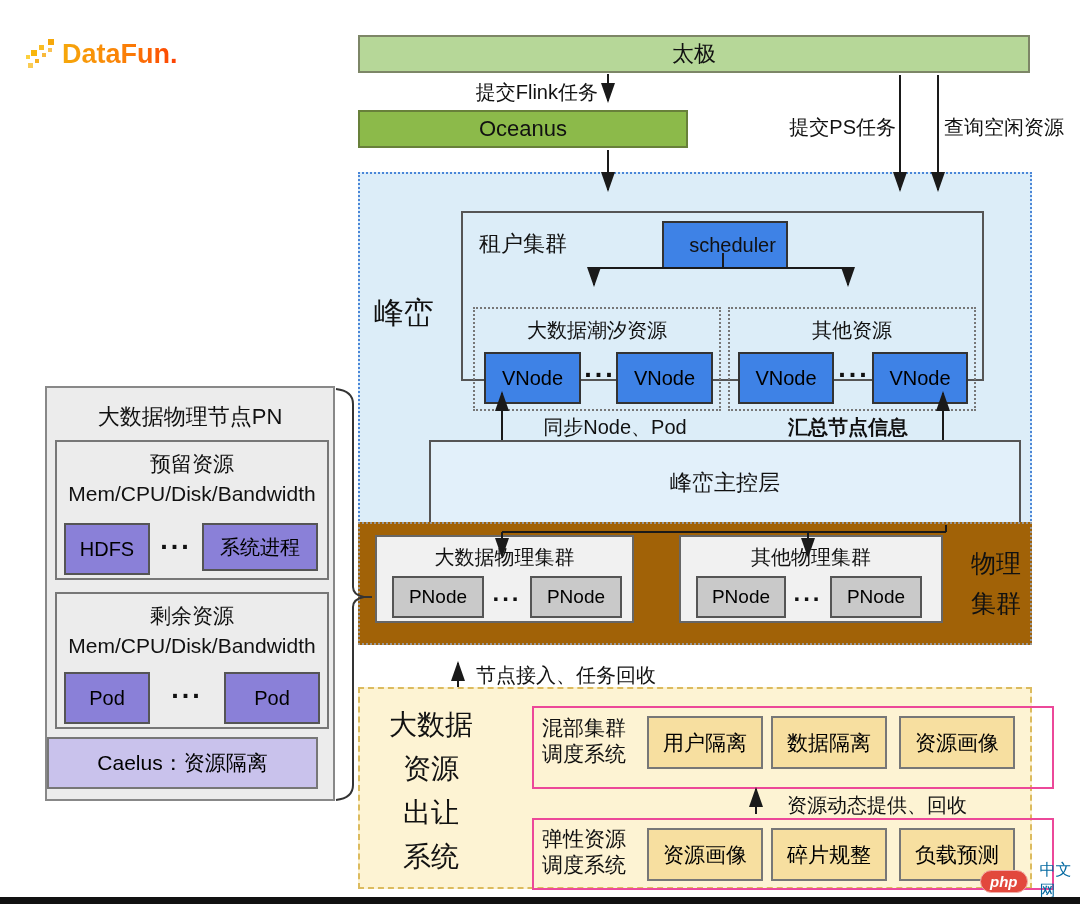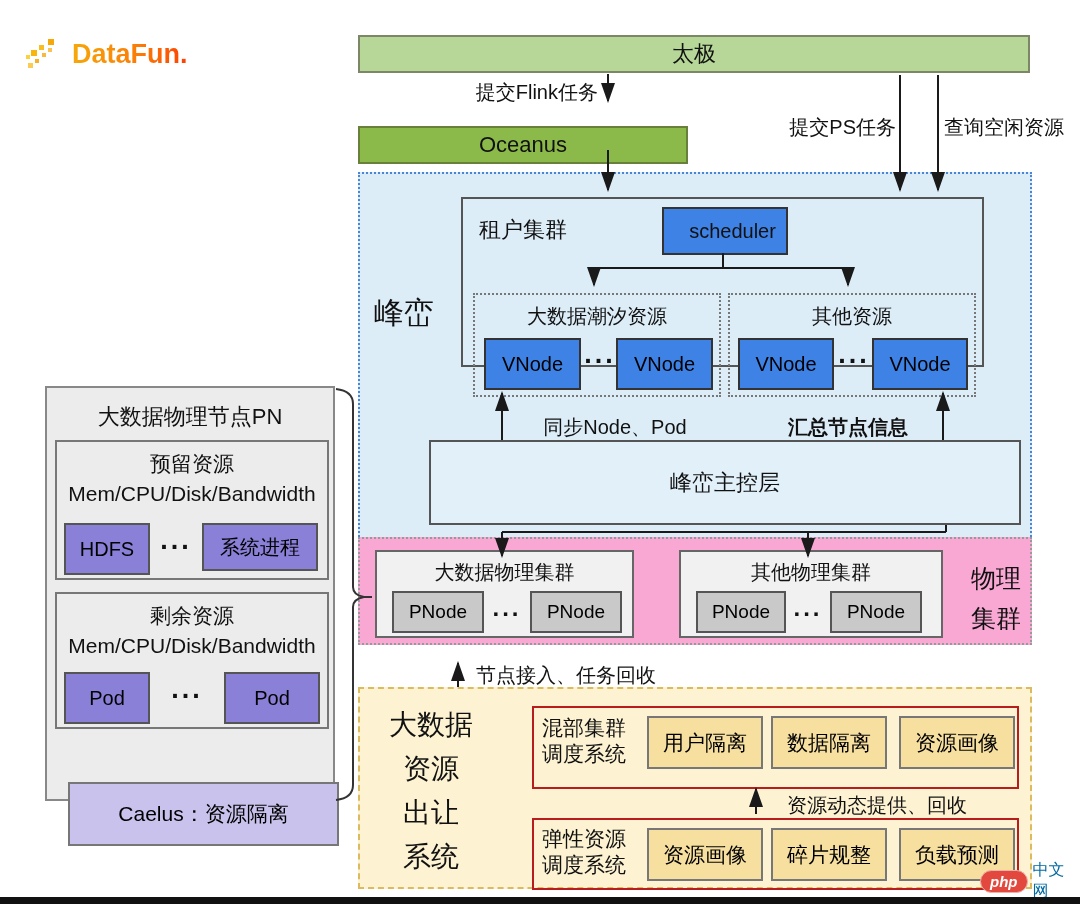--- a/index.html
+++ b/index.html
@@ -5,68 +5,68 @@
   html,body{margin:0;padding:0;}
   body{font-family:"Liberation Sans","DejaVu Sans",sans-serif;background:#fff;}
   #canvas{position:relative;width:1080px;height:904px;background:#fff;overflow:hidden;}
   .abs{position:absolute;box-sizing:border-box;}
   .ctr{display:flex;align-items:center;justify-content:center;text-align:center;}
   .preline{white-space:pre-line;}
   .txt{color:#111;}
 
   
   .bar-taiji{left:358px;top:35px;width:672px;height:38px;background:#b6d798;border:2px solid #7d8667;font-size:22px;}
-  .bar-oceanus{left:358px;top:126px;width:330px;height:38px;background:#8cba4a;border:2px solid #68803a;font-size:22px;}
+  .bar-oceanus{left:358px;top:110px;width:330px;height:38px;background:#8cba4a;border:2px solid #68803a;font-size:22px;}
 
   
   .fengluan{left:358px;top:172px;width:674px;height:368px;background:#dcedf8;border:2px dotted #4a86d8;}
   .fengluan-label{left:374px;top:293px;width:72px;font-size:30px;color:#111;}
-  .tenant{left:461px;top:197px;width:523px;height:170px;border:2px solid #555;}
+  .tenant{left:461px;top:211px;width:523px;height:170px;border:2px solid #555;}
   .tenant-label{left:16px;top:16px;font-size:22px;}
   .scheduler{left:199px;top:8px;width:126px;height:48px;background:#3e82e6;border:2px solid #333;font-size:20px;padding-left:15px;}
   .subzone{border:2px dotted #777;}
   .subzone-label{left:0;right:0;top:8px;font-size:20px;text-align:center;position:absolute;}
   .vnode{background:#3e82e6;border:2px solid #333;font-size:20px;}
   .master{left:429px;top:440px;width:592px;height:85px;background:#e2f0fa;border:2px solid #555;font-size:22px;}
 
   
-  .physical{left:358px;top:537px;width:674px;height:108px;background:#f9a8d4;border:2px dotted #999;}
+  .physical{left:358px;top:522px;width:674px;height:123px;background:#a16207;border:2px dotted #999;}
   .cluster{background:#f1f1f1;border:2px solid #666;}
   .cluster-label{position:absolute;left:0;right:0;top:7px;font-size:20px;text-align:center;}
   .pnode{background:#c9c9c9;border:2px solid #555;font-size:19px;}
   .side-label{font-size:25px;line-height:40px;text-align:center;}
 
   
   .pn-panel{left:45px;top:386px;width:290px;height:415px;background:#ececec;border:2px solid #888;}
   .pn-title{position:absolute;left:0;right:0;top:14px;font-size:22px;text-align:center;}
   .pn-sub{border:2px solid #777;}
   .pn-sub-title{position:absolute;left:0;right:0;top:8px;font-size:21px;text-align:center;}
   .pn-sub-sub{position:absolute;left:0;right:0;top:40px;font-size:21px;text-align:center;}
   .purple{background:#8a80d8;border:2px solid #555;font-size:20px;}
   .caelus{background:#c9c2ec;border:2px solid #777;font-size:21px;}
 
   
   .yellow{left:358px;top:687px;width:674px;height:202px;background:#fdf3d3;border:2px dashed #dcbb5e;}
   .yellow-title{left:25px;top:14px;width:92px;font-size:28px;line-height:44px;text-align:center;position:absolute;}
-  .sysbox{position:absolute;border:2px solid #b91c1c;}
+  .sysbox{position:absolute;border:2px solid #ec4899;padding-left:35px;}
   .sysbox-label{position:absolute;left:8px;top:7px;font-size:21px;line-height:26px;}
   .ybox{background:#f7dfa0;border:2px solid #777;font-size:21px;}
 
   .small-label{font-size:20px;color:#111;}
   .dots{font-weight:800;font-size:27px;letter-spacing:3px;color:#111;line-height:1;text-align:center;}
   .dots-sm{font-weight:800;font-size:24px;letter-spacing:3px;color:#111;line-height:1;text-align:center;}
 
   
-  .logo{left:26px;top:38px;display:flex;align-items:center;gap:12px;}
+  .logo{left:26px;top:38px;display:flex;align-items:center;gap:2px;}
   .logo-text{font-size:27px;font-weight:800;letter-spacing:0px;
     background:linear-gradient(90deg,#f6a80b 0%,#fb7a06 60%,#fd3f03 100%);
     -webkit-background-clip:text;background-clip:text;color:transparent;}
 
   
-  .watermark{left:980px;top:860px;display:flex;align-items:center;gap:5px;}
+  .watermark{left:980px;top:860px;display:flex;align-items:center;gap:12px;}
   .wm-badge{background:#e2483d;color:#fff;font-style:italic;font-weight:700;font-size:15px;
     border-radius:12px;padding:2px 9px;border:1px solid #f0b0aa;}
   .wm-text{font-size:16px;color:#0369a1;font-weight:500;}
 
   .bottom-bar{left:0;top:897px;width:1080px;height:7px;background:#111;}
 
   svg.overlay{position:absolute;left:0;top:0;pointer-events:none;}
 </style>
 </head>
 <body>
@@ -185,21 +185,21 @@
       <div class="pn-sub-sub txt">Mem/CPU/Disk/Bandwidth</div>
       <div class="abs ctr purple" style="left:7px;top:78px;width:86px;height:52px;">
         <span>Pod</span>
       </div>
       <div class="abs dots" style="left:100px;top:82px;width:60px;">...</div>
       <div class="abs ctr purple" style="left:167px;top:78px;width:96px;height:52px;">
         <span>Pod</span>
       </div>
     </div>
 
-    <div class="abs ctr caelus" style="left:21px;top:349px;width:271px;height:64px;margin-top:45px;">
+    <div class="abs ctr caelus" style="left:0;top:349px;width:271px;height:52px;">
       <span>Caelus：资源隔离</span>
     </div>
   </div>
 
   <div class="abs yellow">
     <div class="yellow-title preline txt">大数据
 资源
 出让
 系统</div>
 

